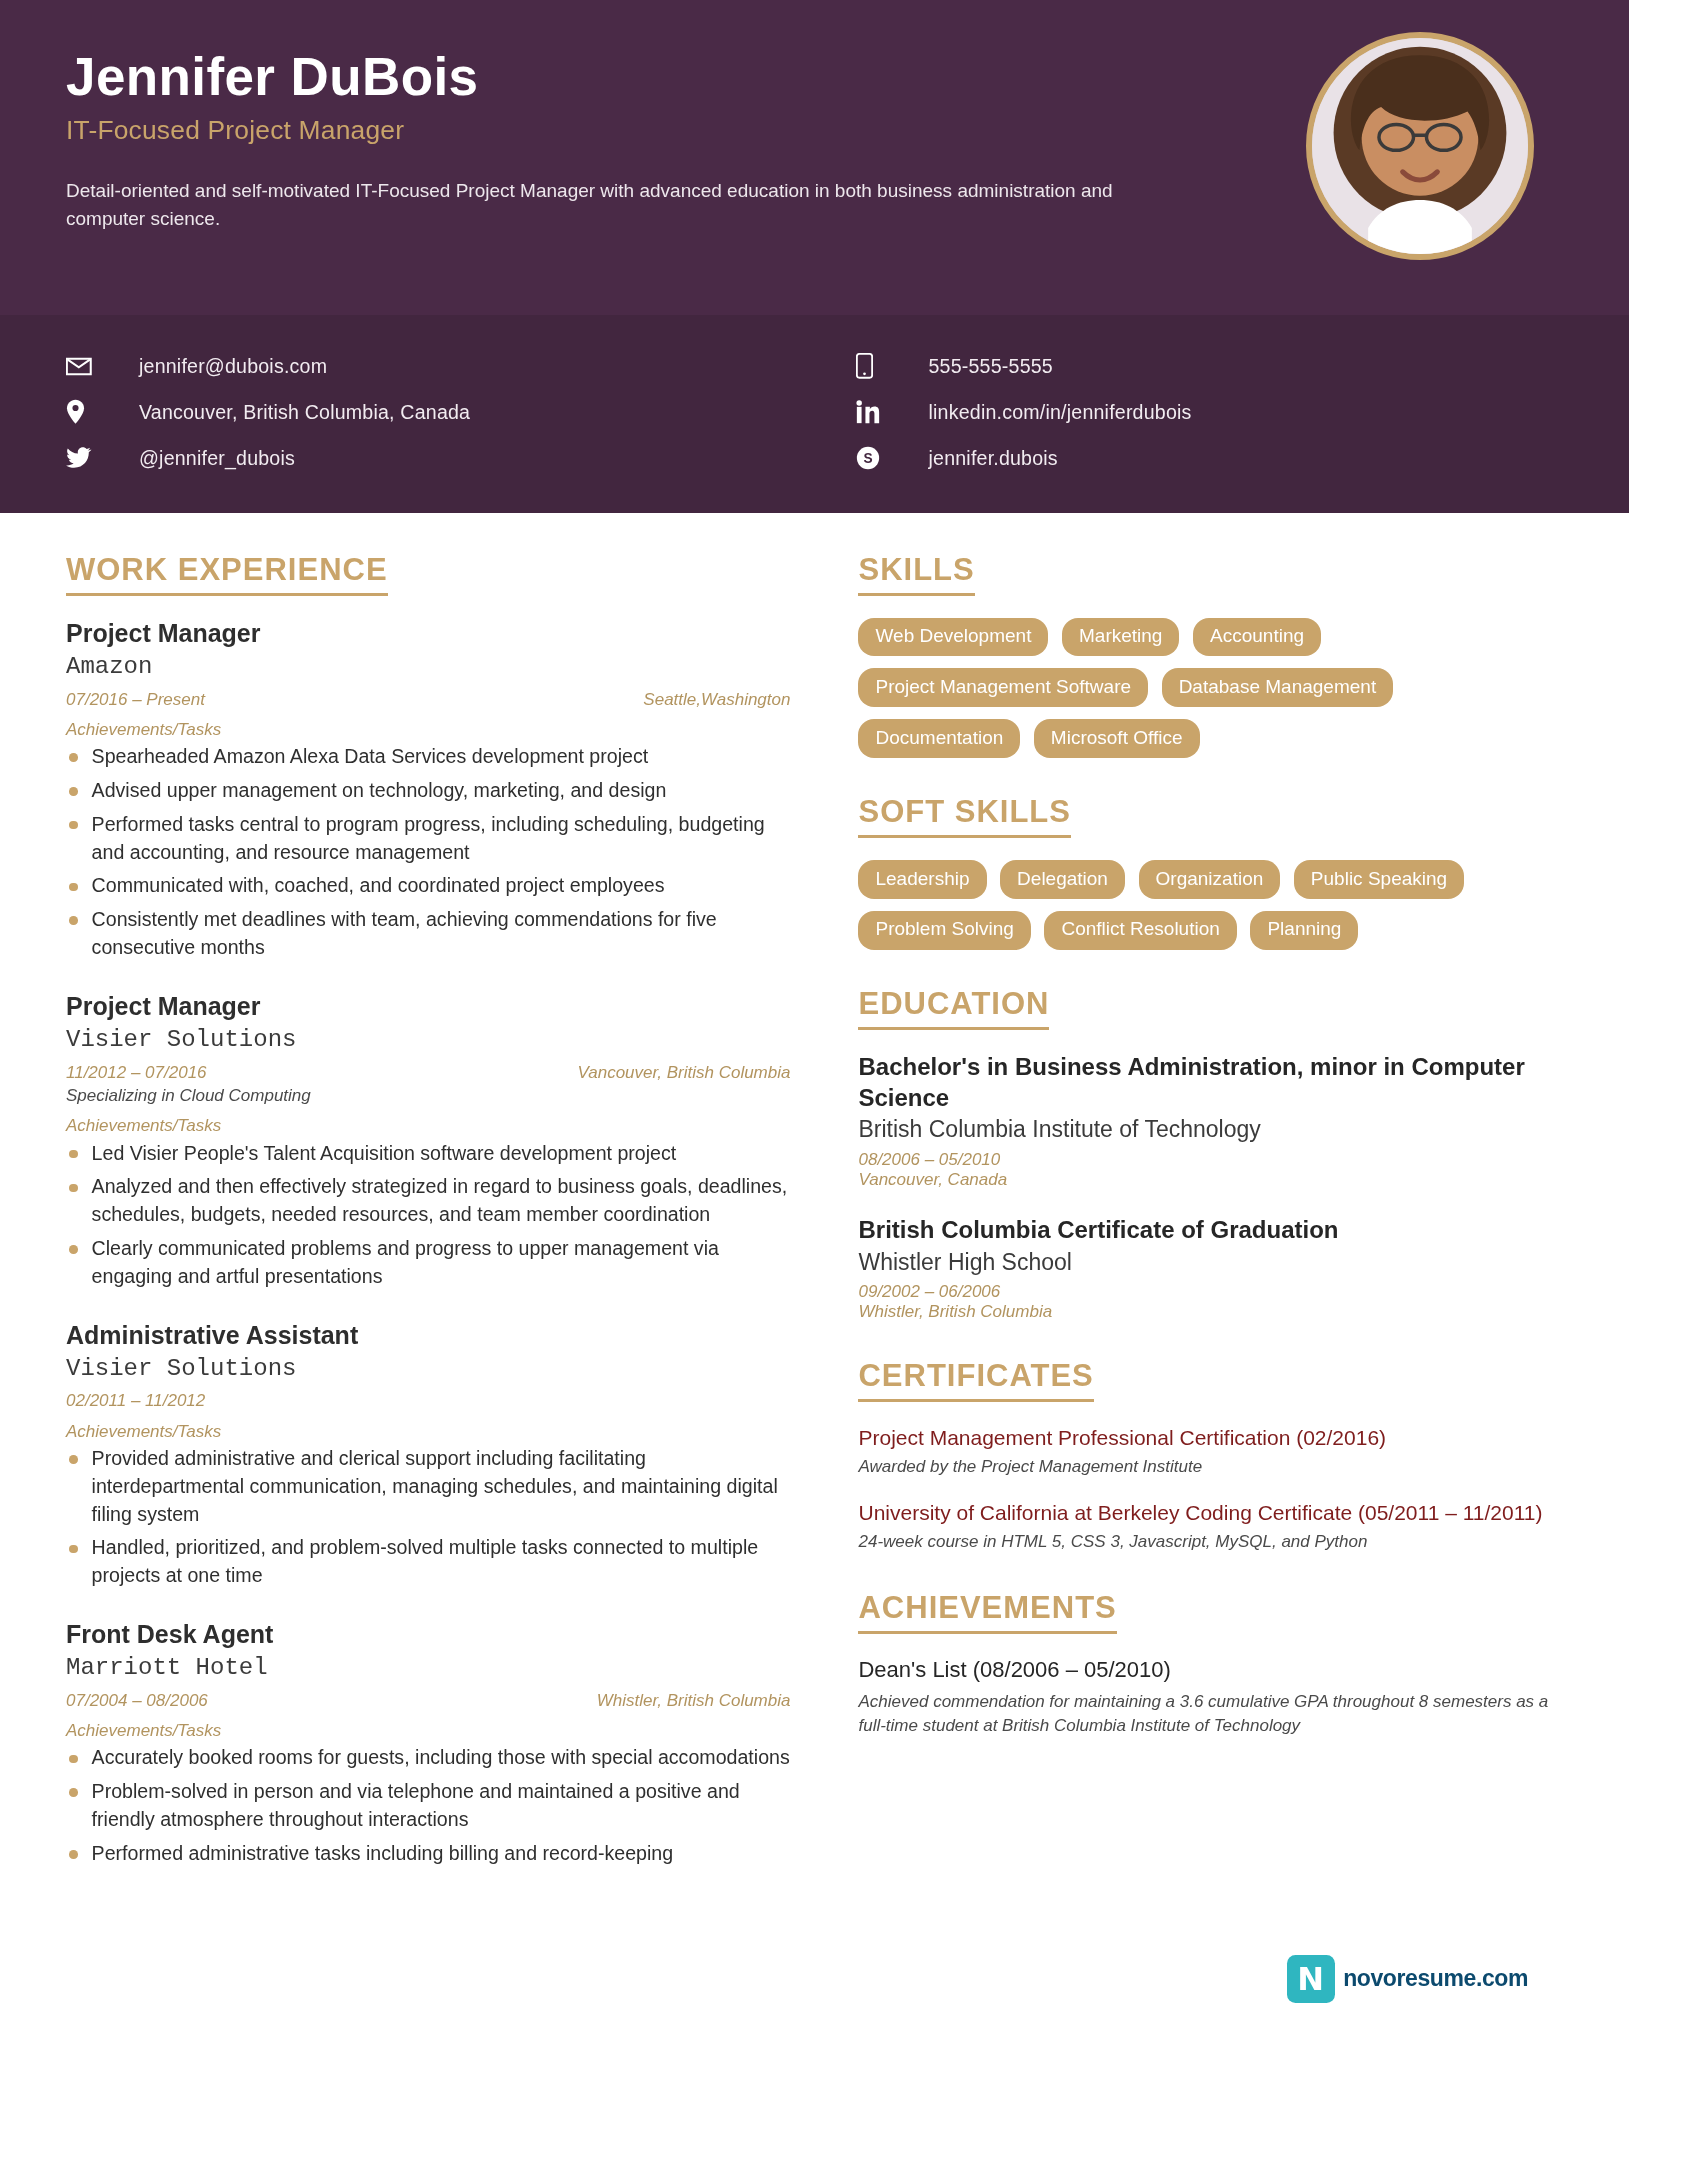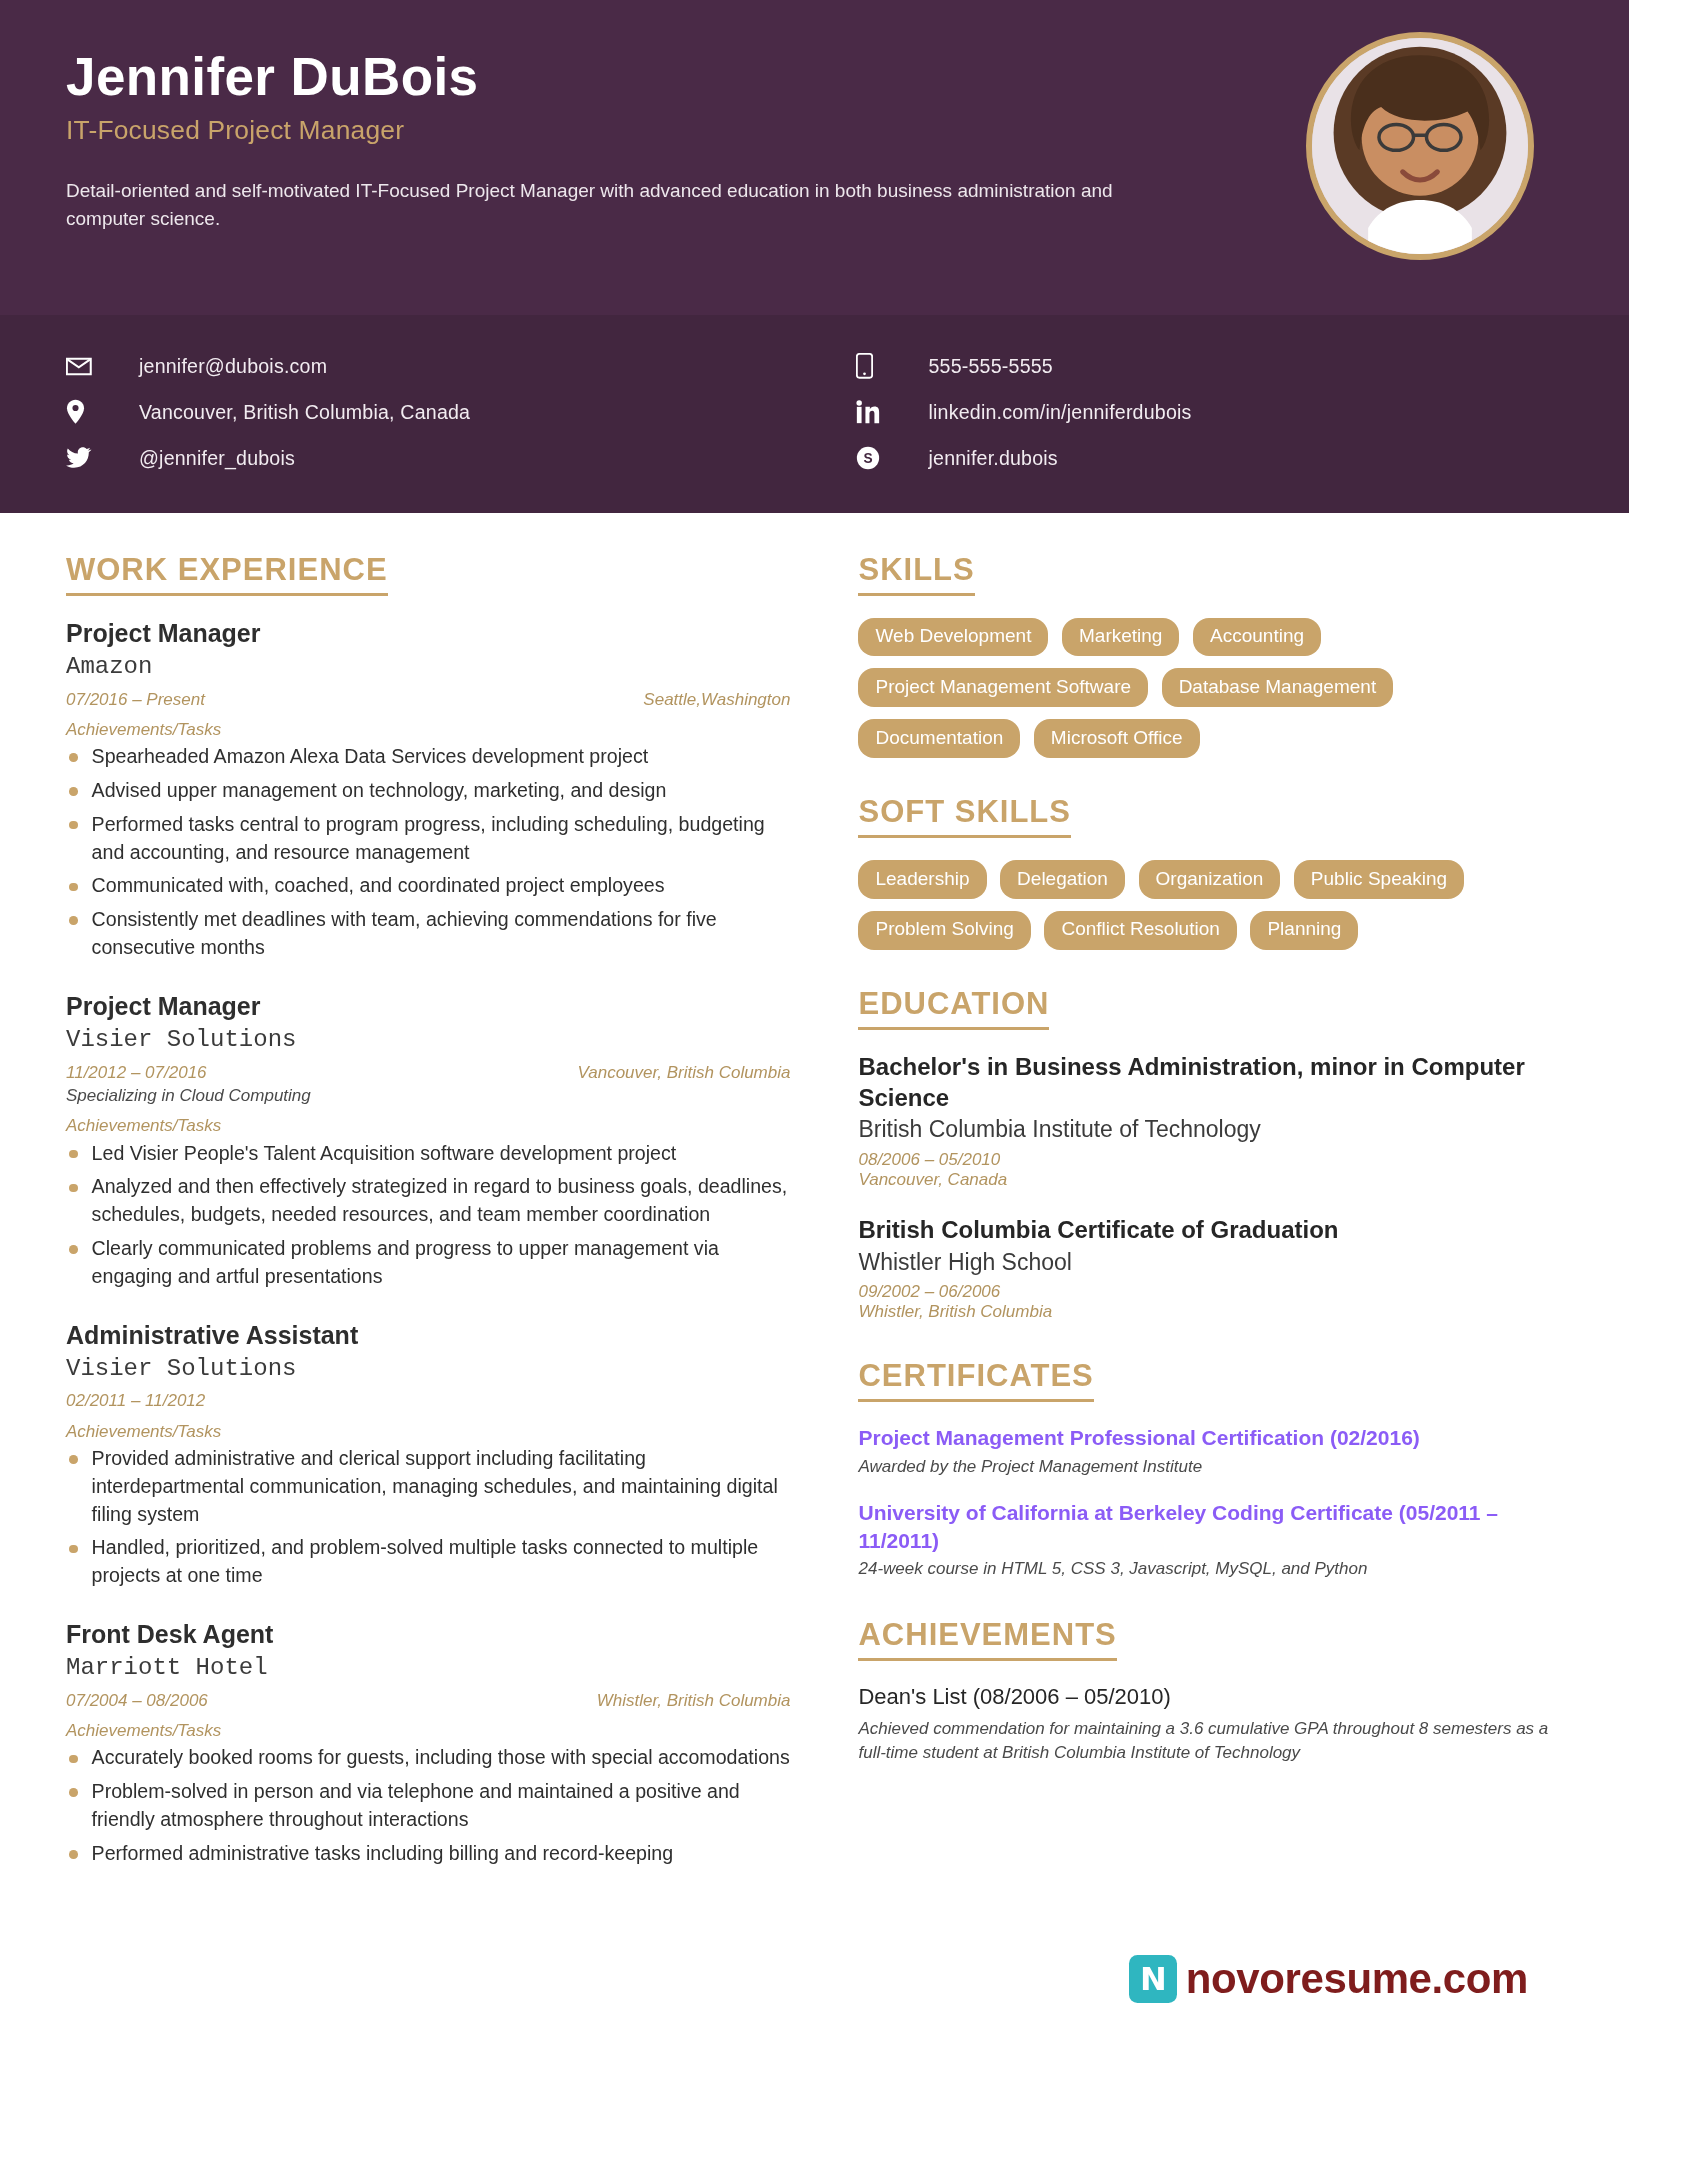--- a/index.html
+++ b/index.html
@@ -197,23 +197,22 @@
     flex-direction: column;
   }
   .edu-date, .edu-loc {
     font-size: 17px;
     font-style: italic;
     color: #b2945f;
   }
   .cert { margin-bottom: 20.4px; }
   .cert-name {
     font-size: 21px;
-    color: #8b5cf6;
+    color: #7f1d1d;
     line-height: 1.3;
-    font-weight: bold;
   }
   .cert-desc {
     font-size: 17px;
     font-style: italic;
     color: #4a4a4a;
     margin-top: 3.4px;
     line-height: 1.4;
   }
   .ach-title {
     font-size: 22px;
@@ -238,23 +237,23 @@
   .logo { display: flex; align-items: center; gap: 8.5px; }
   .logo-mark {
     width: 48px; height: 48px;
     background: #2fb6c0;
     border-radius: 8.5px;
     display: flex; align-items: center; justify-content: center;
     color: #ffffff; font-size: 32px; font-weight: bold;
     font-family: "DejaVu Sans", sans-serif;
   }
   .logo-text {
-    font-size: 42px;
+    font-size: 23px;
     font-weight: bold;
-    color: #7f1d1d;
+    color: #0c4a6e;
     letter-spacing: -0.4px;
   }
 </style>
 </head>
 <body>
 
 <div class="page">
 
   <div class="header">
     <div class="name">Jennifer DuBois</div>

